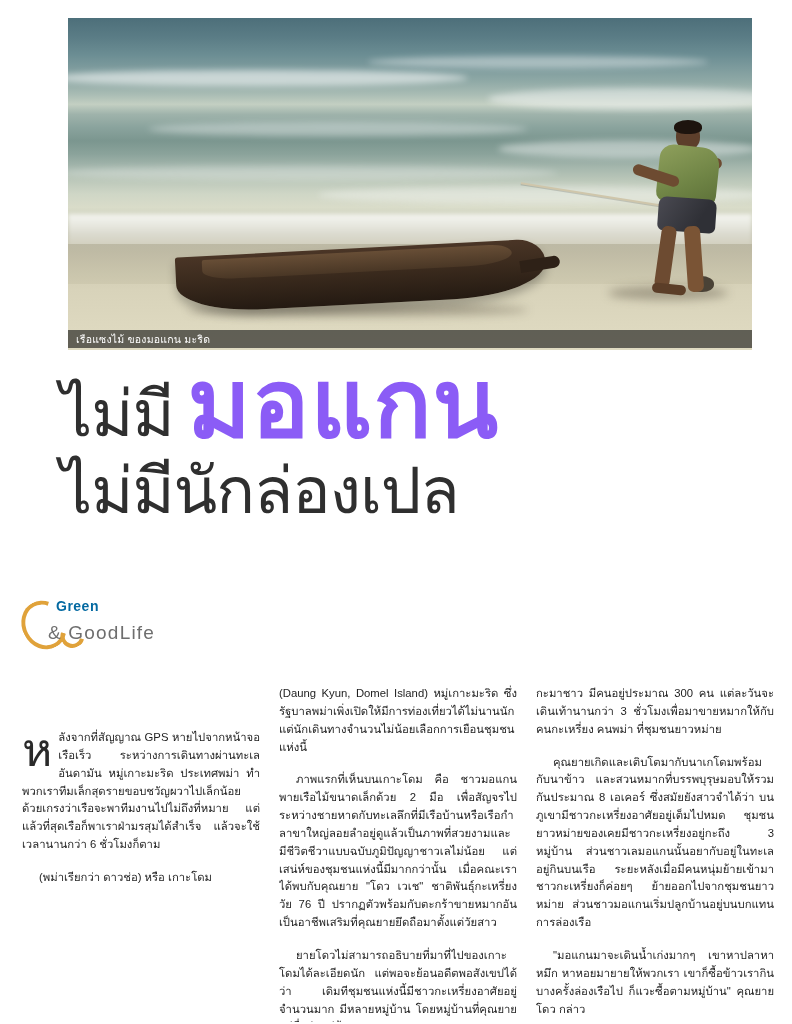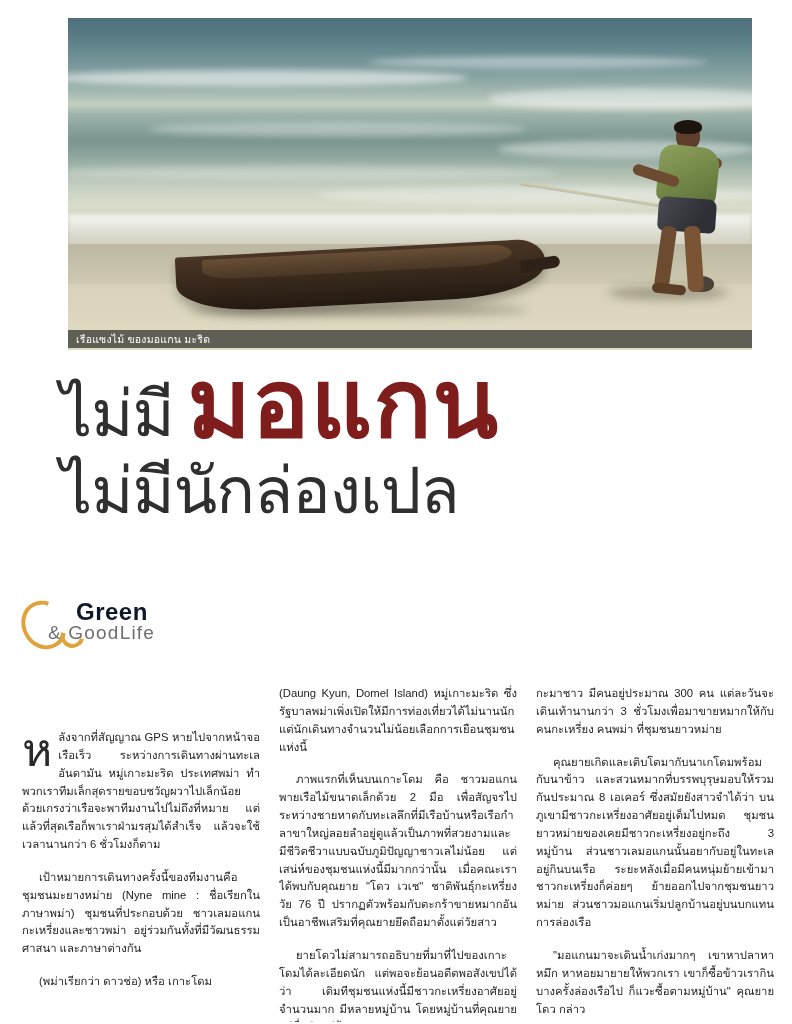--- a/index.html
+++ b/index.html
@@ -210,21 +210,21 @@
     line-height: 1;
   }
   .hl-small {
     font-size: 64px;
     color: #2f2f2f;
     letter-spacing: -1px;
     padding-bottom: 6px;
   }
   .hl-big {
     font-size: 96px;
-    color: #7f1d1d;
+    color: #8b5cf6;
     font-weight: bold;
     letter-spacing: 1px;
   }
   .hl-line2 {
     margin-top: 6px;
     font-size: 64px;
     color: #2f2f2f;
     line-height: 1.05;
     letter-spacing: -1px;
   }
@@ -251,23 +251,22 @@
     position: absolute;
     left: 26px; top: 32px;
     width: 16px; height: 16px;
     border: 4px solid #e0a23a;
     border-radius: 50%;
     border-top-color: transparent;
     border-right-color: transparent;
   }
   .logo .l1 {
     position: absolute; left: 34px; top: 2px;
-    font-size: 24px; font-weight: bold; color: #0f172a;
+    font-size: 14px; font-weight: bold; color: #0369a1;
     letter-spacing: .5px;
-    margin-left: 20px;
   }
   .logo .l2 {
     position: absolute; left: 26px; top: 26px;
     font-size: 19px; color: #6e6e6e; letter-spacing: 1.2px;
   }
 
   
   .cols {
     position: absolute;
     left: 22px;
@@ -354,21 +353,20 @@
   <div class="l2">&amp; GoodLife</div>
 </div>
 
 <div class="cols">
 
   <div class="col col-1">
     <p class="dropcap-para">
       <span class="dropcap">ห</span>
       <span>ลังจากที่สัญญาณ GPS หายไปจากหน้าจอเรือเร็ว ระหว่างการเดินทางผ่านทะเลอันดามัน หมู่เกาะมะริด ประเทศพม่า ทำพวกเราทีมเล็กสุดรายขอบชวัญผวาไปเล็กน้อยด้วยเกรงว่าเรือจะพาทีมงานไปไม่ถึงที่หมาย แต่แล้วที่สุดเรือก็พาเราฝ่ามรสุมได้สำเร็จ แล้วจะใช้เวลานานกว่า 6 ชั่วโมงก็ตาม</span>
     </p>
-    <p class="indent">เป้าหมายการเดินทางครั้งนี้ของทีมงานคือ ชุมชนมะยางหม่าย (Nyne mine : ชื่อเรียกในภาษาพม่า) ชุมชนที่ประกอบด้วย ชาวเลมอแกน กะเหรี่ยงและชาวพม่า อยู่ร่วมกันทั้งที่มีวัฒนธรรม ศาสนา และภาษาต่างกัน</p>
     <p class="indent">(พม่าเรียกว่า ดาวช่อ) หรือ เกาะโดม</p>
   </div>
 
   <div class="col col-2">
     <p>(Daung Kyun, Domel Island) หมู่เกาะมะริด ซึ่งรัฐบาลพม่าเพิ่งเปิดให้มีการท่องเที่ยวได้ไม่นานนัก แต่นักเดินทางจำนวนไม่น้อยเลือกการเยือนชุมชนแห่งนี้</p>
     <p class="indent">ภาพแรกที่เห็นบนเกาะโดม คือ ชาวมอแกนพายเรือไม้ขนาดเล็กด้วย 2 มือ เพื่อสัญจรไประหว่างชายหาดกับทะเลลึกที่มีเรือบ้านหรือเรือกำลาขาใหญ่ลอยลำอยู่ดูแล้วเป็นภาพที่สวยงามและมีชีวิตชีวาแบบฉบับภูมิปัญญาชาวเลไม่น้อย แต่เสน่ห์ของชุมชนแห่งนี้มีมากกว่านั้น เมื่อคณะเราได้พบกับคุณยาย "โดว เวเช" ชาติพันธุ์กะเหรี่ยง วัย 76 ปี ปรากฏตัวพร้อมกับตะกร้าขายหมากอันเป็นอาชีพเสริมที่คุณยายยึดถือมาตั้งแต่วัยสาว</p>
     <p class="indent">ยายโดวไม่สามารถอธิบายที่มาที่ไปของเกาะโดมได้ละเอียดนัก แต่พอจะย้อนอดีตพอสังเขปได้ว่า เดิมทีชุมชนแห่งนี้มีชาวกะเหรี่ยงอาศัยอยู่จำนวนมาก มีหลายหมู่บ้าน โดยหมู่บ้านที่คุณยายอยู่ชื่อว่าหมู่บ้าน</p>
   </div>
 
   <div class="col col-3">

